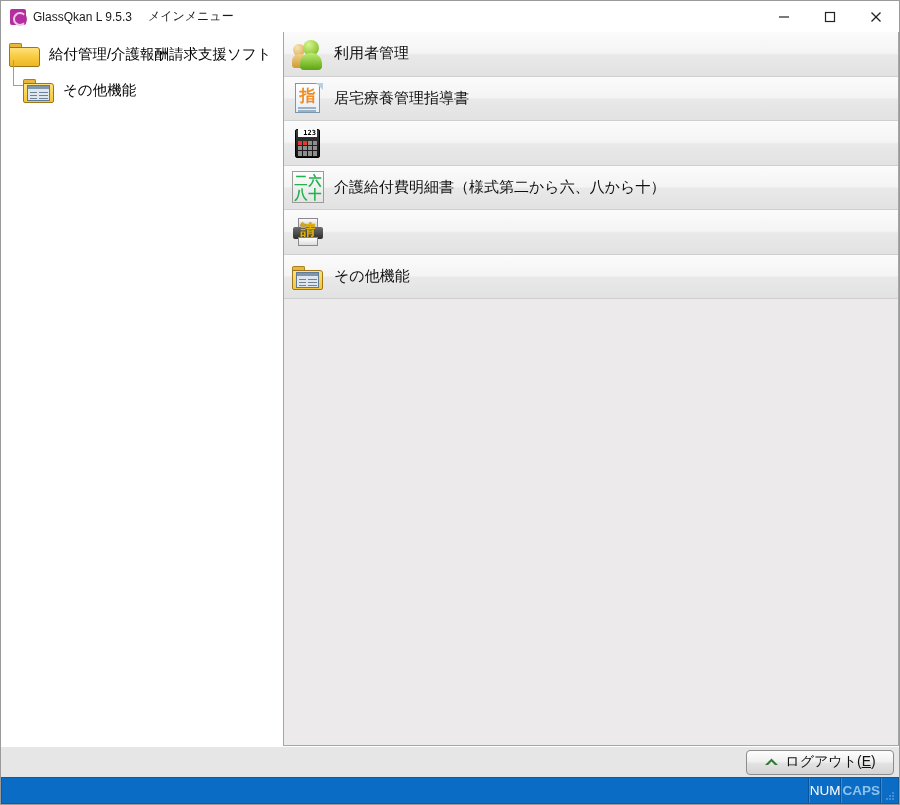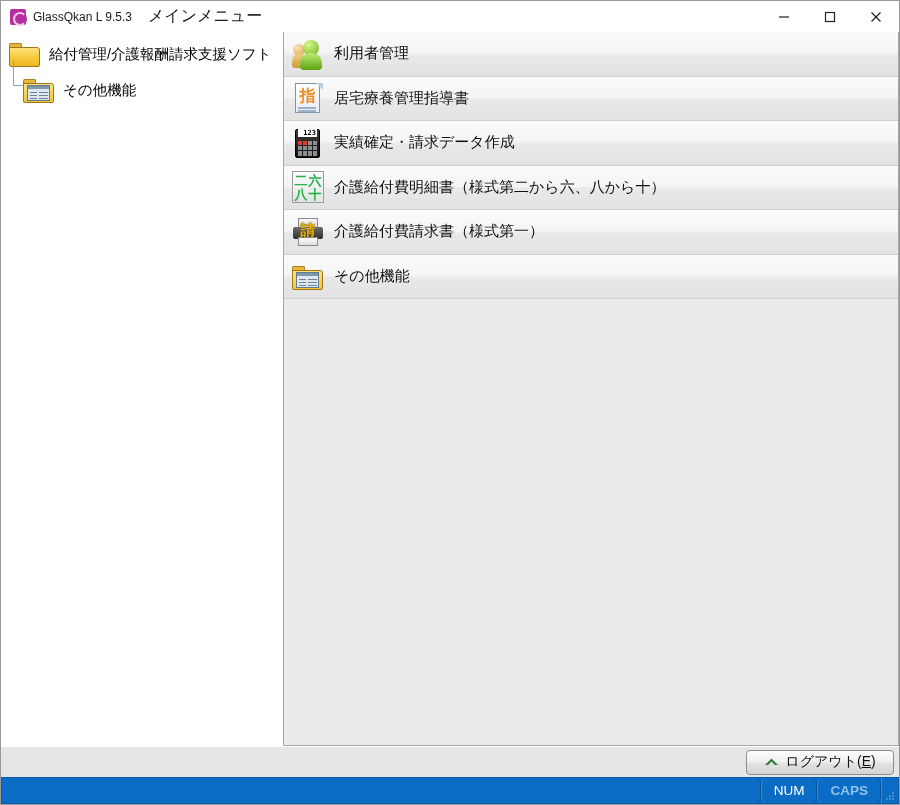--- a/index.html
+++ b/index.html
@@ -39,21 +39,21 @@
     width: 10px; height: 10px;
     border: 2px solid #f0c8e8;
     border-radius: 50%;
     border-right-color: #b32fa0;
   }
   .title-text {
     font-size: 12px; color: #1a1a1a;
     white-space: nowrap;
   }
   .title-sub {
-    font-size: 16px; color: #1a1a1a;
+    font-size: 12px; color: #1a1a1a;
     margin-left: 16px; white-space: nowrap;
   }
   .win-buttons {
     position: absolute; right: 0; top: 0;
     height: 31px; display: flex;
   }
   .win-btn {
     width: 46px; height: 31px;
     display: flex; align-items: center; justify-content: center;
     color: #222; font-size: 13px;
@@ -420,24 +420,23 @@
     height: 27px;
     background: #0a6cc4;
     border: 1px solid #0a5ca8;
     display: flex; align-items: stretch;
     font-size: 13.5px;
   }
   .st-seg {
     display: flex; align-items: center; justify-content: center;
     border-left: 1px solid #2f8ad8;
     border-right: 1px solid #07539a;
-    padding: 0 12px;
+    padding: 0 0;
     color: #ffffff;
     white-space: nowrap;
-    border-radius: 6px;
   }
   .st-grow { flex: 1 1 auto; border-left: none; }
   .st-dim { color: #8fc2eb; font-weight: bold; }
   .st-grip {
     width: 17px;
     display: flex; align-items: flex-end; justify-content: center;
     padding-bottom: 3px;
     border-left: 1px solid #2f8ad8;
   }
   .grip-dots {
@@ -545,21 +544,20 @@
             <span class="k"></span>
               <span class="k"></span>
               <span class="k"></span>
               <span class="k"></span>
             <span class="k"></span>
               <span class="k"></span>
               <span class="k"></span>
               <span class="k"></span>
           </span>
         </span>
-        <span class="label">実績確定・請求データ作成</span>
       </div>
 
       <div class="menu-item">
         <span class="menu-icon ic-kan">
           <span class="grid">
             <span>二</span>
             <span>六</span>
             <span>八</span>
             <span>十</span>
           </span>
@@ -567,21 +565,20 @@
         <span class="label">介護給付費明細書（様式第二から六、八から十）</span>
       </div>
 
       <div class="menu-item">
         <span class="menu-icon ic-prn">
           <span class="top"></span>
             <span class="mid"></span>
             <span class="out"></span>
           <span class="ch">請</span>
         </span>
-        <span class="label">介護給付費請求書（様式第一）</span>
       </div>
 
 
       <div class="menu-item">
         <span class="menu-icon ico-listfolder" style="height:26px;margin-top:3px">
           <span class="tab"></span>
             <span class="bodyf"></span>
           <span class="sheet">
             <span class="ln a"></span>
               <span class="ln b"></span>

